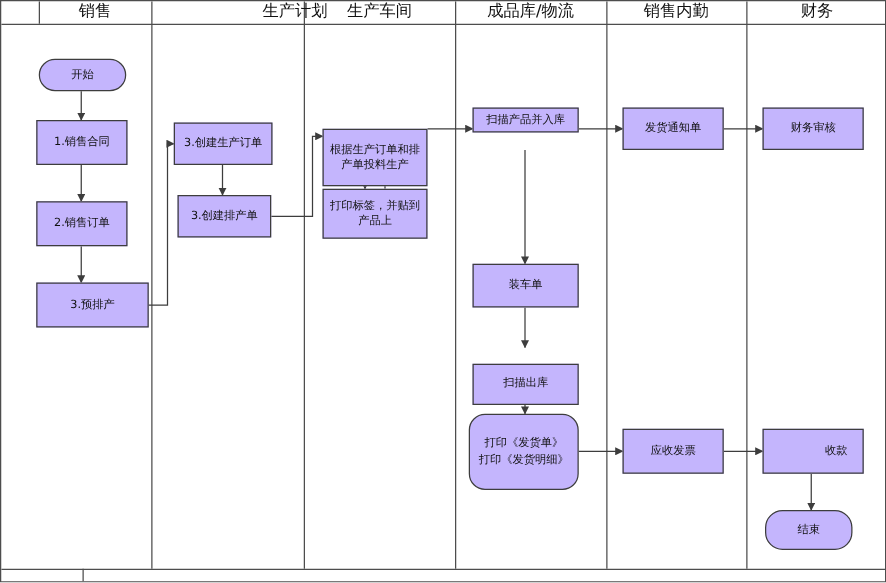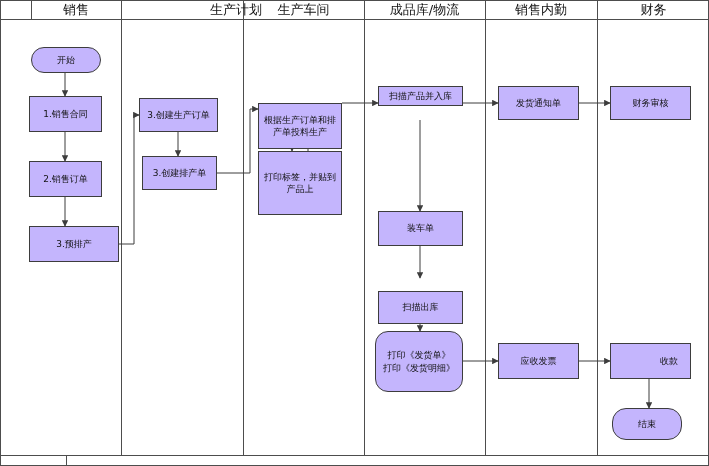--- a/index.html
+++ b/index.html
@@ -42,21 +42,21 @@
   svg.connectors { position: absolute; left: 0; top: 0; }
 
   
   .n-start   { left: 30px;  top: 46px;  width: 70px; height: 26px; }
   .n-contract{ left: 28px;  top: 95px;  width: 73px; height: 36px; }
   .n-order   { left: 28px;  top: 160px; width: 73px; height: 36px; }
   .n-presch  { left: 28px;  top: 225px; width: 90px; height: 36px; }
   .n-cporder { left: 138px; top: 97px;  width: 79px; height: 34px; }
   .n-csorder { left: 141px; top: 155px; width: 75px; height: 34px; }
   .n-feed    { left: 257px; top: 85px;  width: 84px; height: 46px; margin-top: 17px; }
-  .n-label   { left: 257px; top: 150px; width: 84px; height: 64px; }
+  .n-label   { left: 257px; top: 150px; width: 84px; height: 40px; }
   .n-scanin  { left: 377px; top: 85px;  width: 85px; height: 20px; }
   .n-loading { left: 377px; top: 210px; width: 85px; height: 35px; }
   .n-scanout { left: 377px; top: 290px; width: 85px; height: 33px; }
   .n-printd  { left: 374px; top: 330px; width: 88px; height: 61px; border-radius: 13px; }
   .n-notice  { left: 497px; top: 85px;  width: 81px; height: 34px; }
   .n-invoice { left: 497px; top: 342px; width: 81px; height: 36px; }
   .n-review  { left: 609px; top: 85px;  width: 81px; height: 34px; }
   .n-collect { left: 609px; top: 342px; width: 81px; height: 36px; padding-left: 40px; }
   .n-end     { left: 611px; top: 407px; width: 70px; height: 32px; }
 

